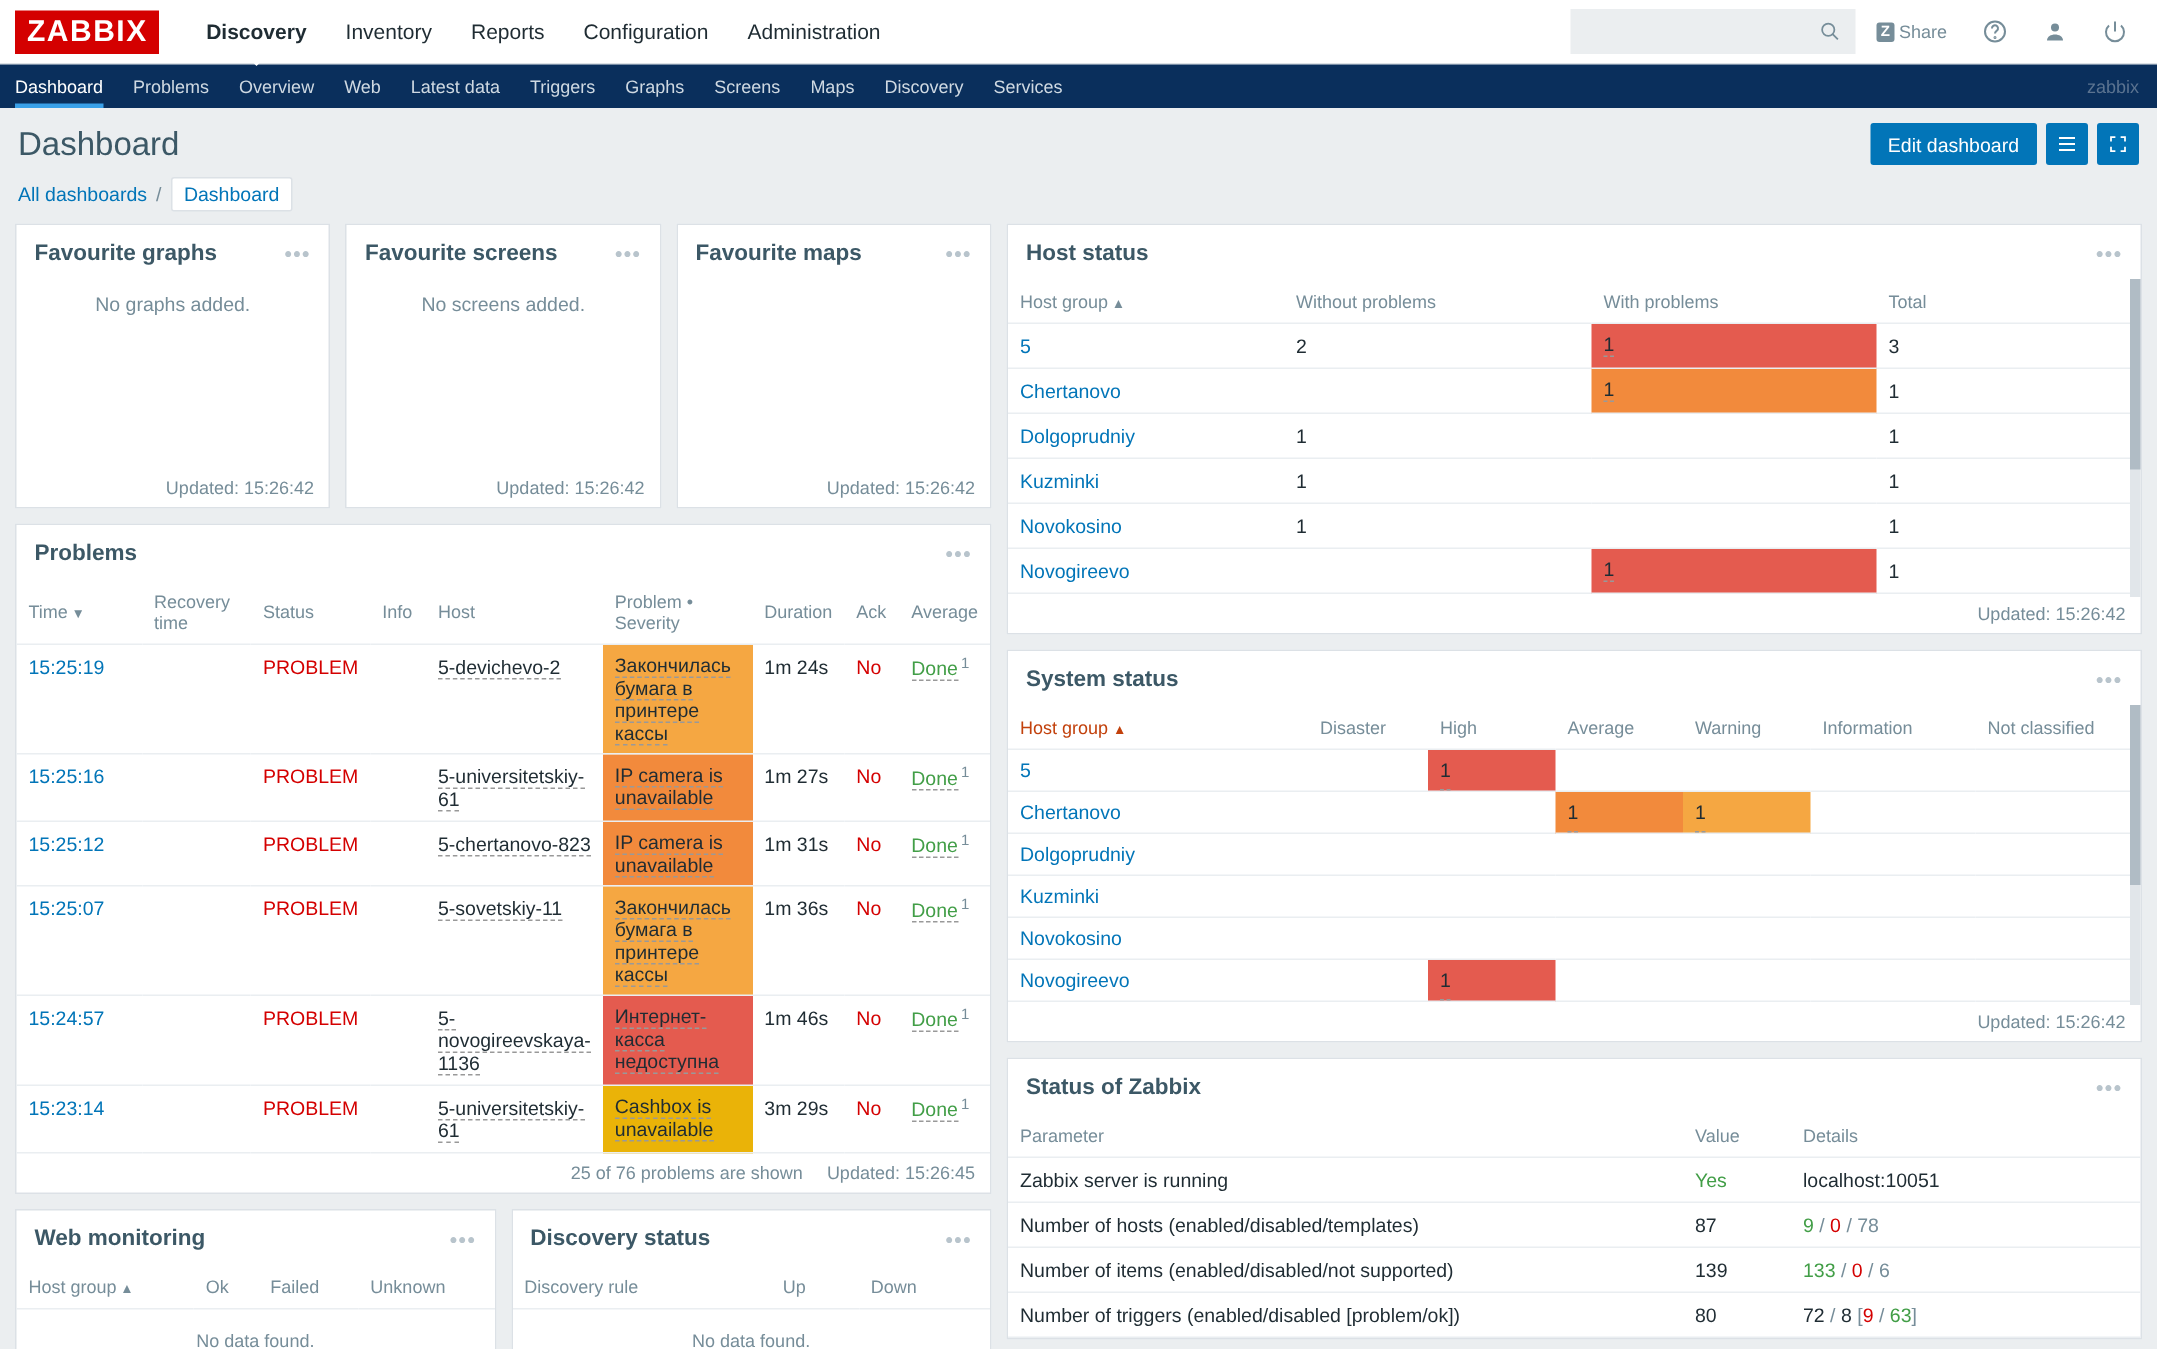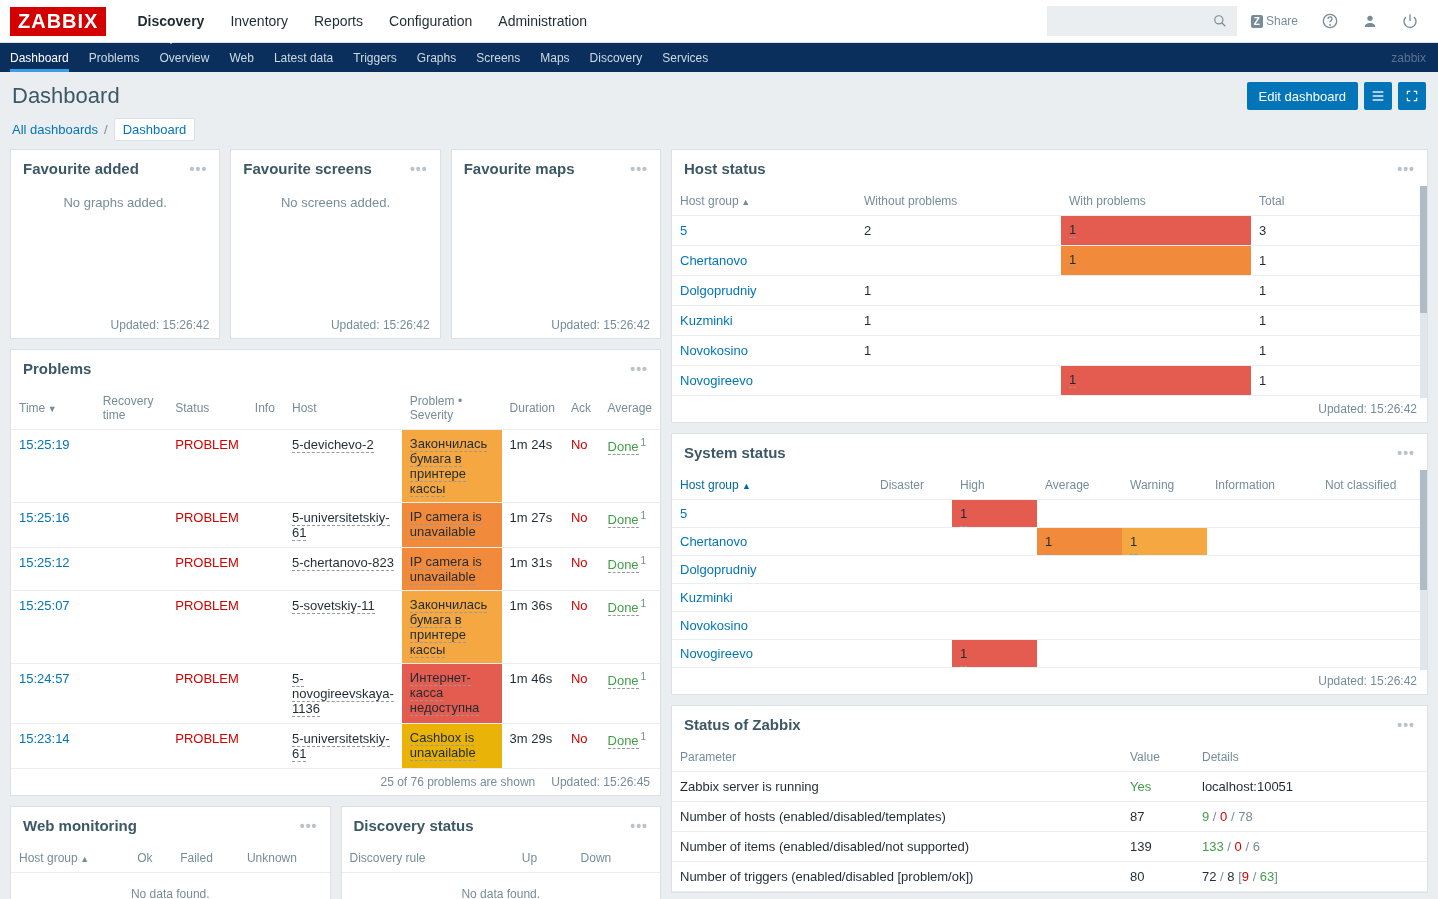--- a/index.html
+++ b/index.html
@@ -151,21 +151,21 @@
  <a>All dashboards</a>
  <span class="crumb-sep">/</span>
  <span class="crumb-active">Dashboard</span>
 </div>
 
 <div class="dash">
  <div class="col-left">
   <div class="fav-row" id="fav-row">
         <div class="fav-widget">
           <div class="widget-hdr">
-            <span>Favourite added</span>
+            <span>Favourite graphs</span>
             <span class="w-menu">•••</span>
           </div>
           <div class="fav-empty">No graphs added.</div>
           <div class="updated">Updated: 15:26:42</div>
         </div>
         <div class="fav-widget">
           <div class="widget-hdr">
             <span>Favourite screens</span>
             <span class="w-menu">•••</span>
           </div>
@@ -393,21 +393,21 @@
         </div>
   </div>
 
   <div class="widget" style="position:relative">
    <div class="widget-hdr">
           <span>System status</span>
           <span class="w-menu">•••</span>
         </div>
    <div id="ss-body">
           <div class="ss-row">
-            <div style="padding: 7px 8px; color: #0369a1; font-size: 12px; border-bottom: 1px solid rgb(234, 238, 241);">Host group <span style="font-size:9px">▲</span></div>
+            <div style="padding: 7px 8px; color: #c2410c; font-size: 12px; border-bottom: 1px solid rgb(234, 238, 241);">Host group <span style="font-size:9px">▲</span></div>
             <div style="padding: 7px 8px; color: rgb(118, 141, 153); font-size: 12px; border-bottom: 1px solid rgb(234, 238, 241);">Disaster</div>
             <div style="padding: 7px 8px; color: rgb(118, 141, 153); font-size: 12px; border-bottom: 1px solid rgb(234, 238, 241);">High</div>
             <div style="padding: 7px 8px; color: rgb(118, 141, 153); font-size: 12px; border-bottom: 1px solid rgb(234, 238, 241);">Average</div>
             <div style="padding: 7px 8px; color: rgb(118, 141, 153); font-size: 12px; border-bottom: 1px solid rgb(234, 238, 241);">Warning</div>
             <div style="padding: 7px 8px; color: rgb(118, 141, 153); font-size: 12px; border-bottom: 1px solid rgb(234, 238, 241);">Information</div>
             <div style="padding: 7px 8px; color: rgb(118, 141, 153); font-size: 12px; border-bottom: 1px solid rgb(234, 238, 241);">Not classified</div>
           </div>
           <div class="ss-row">
             <div style="padding: 6px 8px;"><a class="blue-link">5</a></div>
             <div style="min-height: 28px;"></div>

